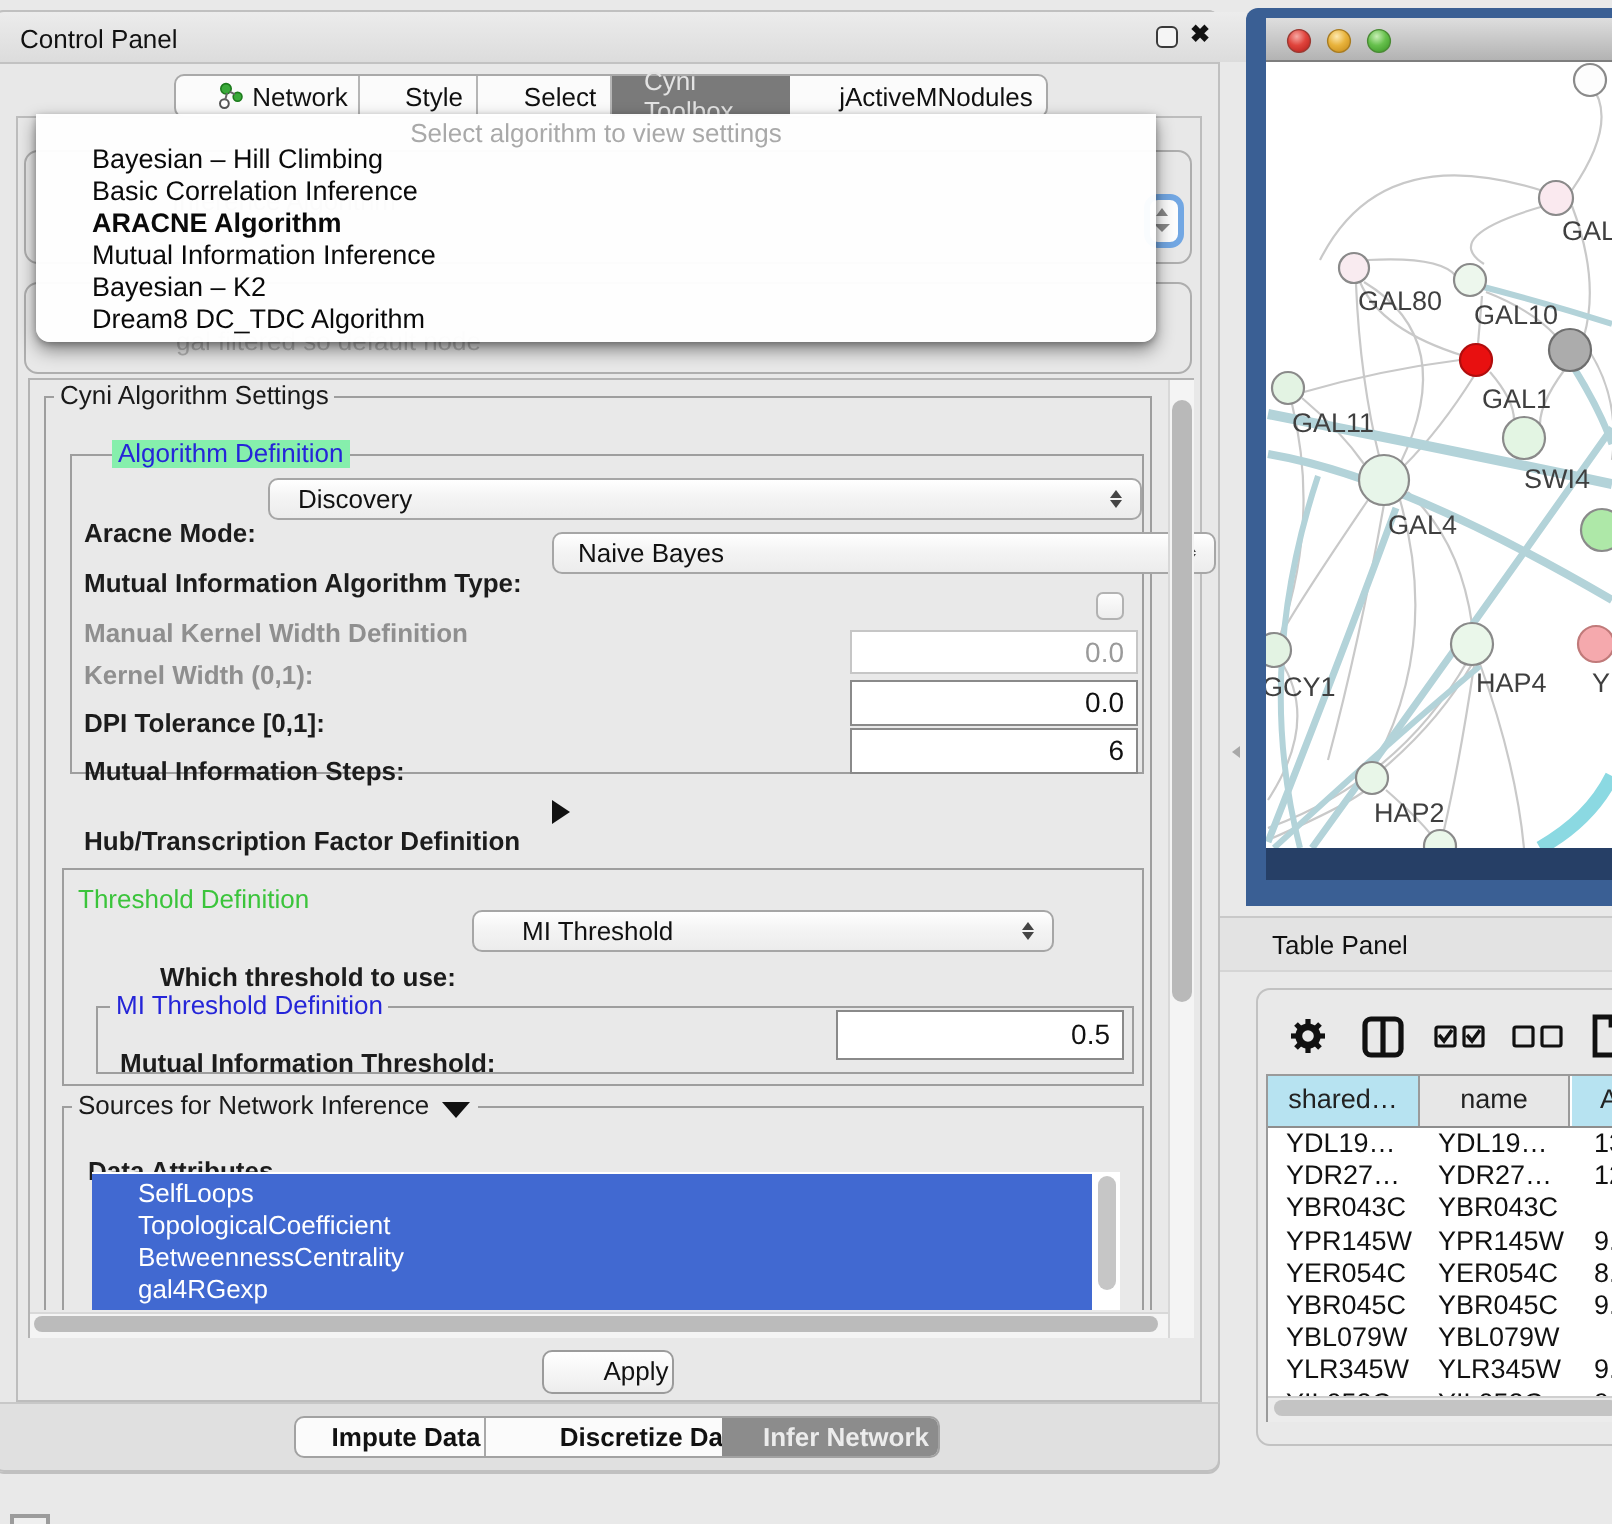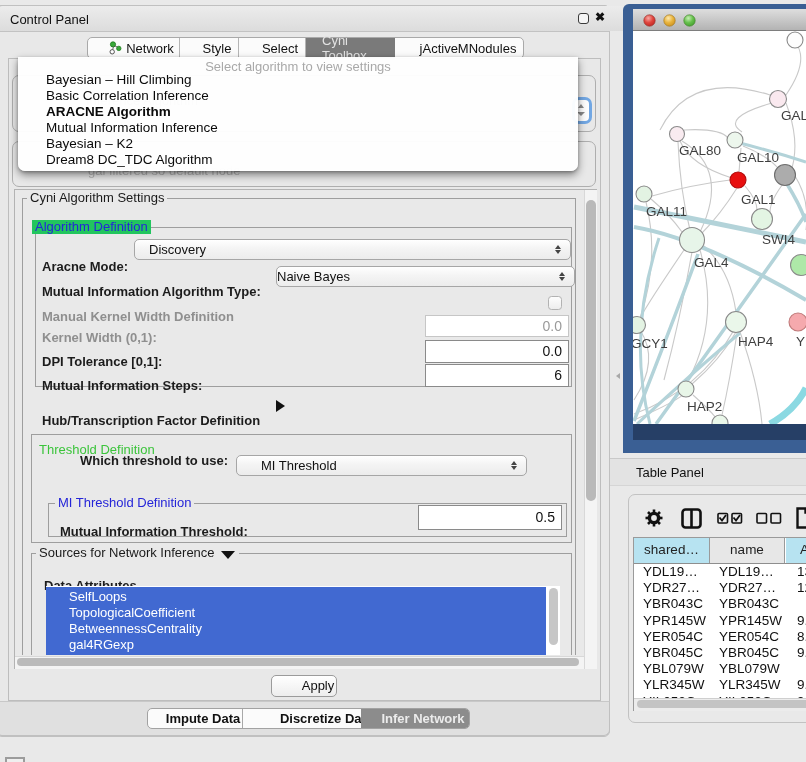--- a/index.html
+++ b/index.html
@@ -57,46 +57,46 @@
       <i class="dn" style="border-top-color:#888; top:8px; position:absolute; left:1px; width:0;height:0;border-left:4px solid transparent;border-right:4px solid transparent;"></i>
     </span>
   </div>
 
 <div class="a" style="left:14px; top:189px; width:583px; height:480px; background:#E9E9E9; border:1px solid #b3b3b3;"></div>
 
 <div class="a grp" style="left:22px; top:198px; width:554px; height:457px; border-bottom:none;"></div>
 <div class="a gt" style="left:27px; top:191px; color:#1a1a1a; background:#E9E9E9;">Cyni Algorithm Settings</div>
 
 <div class="a grp" style="left:35px; top:227px; width:537px; height:160px;"></div>
-<div class="a gt" style="left:32px; top:220px; color:#2525d8; background:#22c55e;">Algorithm Definition</div>
+<div class="a gt" style="left:56px; top:220px; color:#2525d8; background:#86efac;">Algorithm Definition</div>
 
 <div class="a lbl" style="left:42px; top:246px;">Aracne Mode:</div>
 <div class="a combo" style="left:134px; top:239px; width:437px; height:21px; line-height:19px; padding-left:14px;">Discovery<span class="ar">
       <i class="up"></i>
       <i class="dn"></i>
     </span></div>
 <div class="a lbl" style="left:42px; top:271px;">Mutual Information Algorithm Type:</div>
-<div class="a combo" style="left:276px; top:266px; width:299px; height:21px; line-height:19px; ">Naive Bayes<span class="ar">
+<div class="a combo" style="left:276px; top:266px; width:332px; height:21px; line-height:19px; padding-left:12px;">Naive Bayes<span class="ar">
       <i class="up"></i>
       <i class="dn"></i>
     </span></div>
 <div class="a lbl dis" style="left:42px; top:296px;">Manual Kernel Width Definition</div>
 <div class="a" style="left:548px; top:296px; width:14px; height:14px; border:1px solid #b2b2b2; border-radius:3.5px; background:linear-gradient(#fdfdfd,#ededed);"></div>
 <div class="a lbl dis" style="left:42px; top:317px;">Kernel Width (0,1):</div>
 <div class="a inp" style="left:425px; top:315px; width:144px; height:22px; line-height:20px; border:1px solid #c6c6c6; color:#9a9a9a;">0.0</div>
 <div class="a lbl" style="left:42px; top:341px;">DPI Tolerance [0,1]:</div>
 <div class="a inp" style="left:425px; top:340px; width:144px; height:23px; line-height:21px; border:1px solid #8a8a8a;">0.0</div>
 <div class="a lbl" style="left:42px; top:365px;">Mutual Information Steps:</div>
 <div class="a inp" style="left:425px; top:364px; width:144px; height:23px; line-height:21px; border:1px solid #8a8a8a;">6</div>
 <div class="a lbl" style="left:42px; top:400px;">Hub/Transcription Factor Definition</div>
 <div class="a" style="left:276px; top:400px; width:0; height:0; border-top:6px solid transparent; border-bottom:6px solid transparent; border-left:9px solid #111;"></div>
 
 <div class="a grp" style="left:31px; top:434px; width:541px; height:109px;"></div>
 <div class="a gt" style="left:36px; top:427px; color:#3bc43b; background:#E9E9E9;margin-top:16px;">Threshold Definition</div>
-<div class="a lbl" style="left:28px; top:440px; width:200px; text-align:right;">Which threshold to use:</div>
+<div class="a lbl" style="left:28px; top:468px; width:200px; text-align:right;">Which threshold to use:</div>
 <div class="a combo" style="left:236px; top:455px; width:291px; height:21px; line-height:19px; padding-left:24px;">MI Threshold<span class="ar">
       <i class="up"></i>
       <i class="dn"></i>
     </span></div>
 <div class="a grp" style="left:48px; top:503px; width:519px; height:34px;"></div>
 <div class="a gt" style="left:55px; top:496px; color:#2525d8; background:#E9E9E9;">MI Threshold Definition</div>
 <div class="a lbl" style="left:60px; top:511px;">Mutual Information Threshold:</div>
 <div class="a inp" style="left:418px; top:505px; width:144px; height:25px; line-height:23px; border:1px solid #8a8a8a;">0.5</div>
 
 <div class="a grp" style="left:31px; top:553px; width:541px; height:102px; border-bottom:none;"></div>

